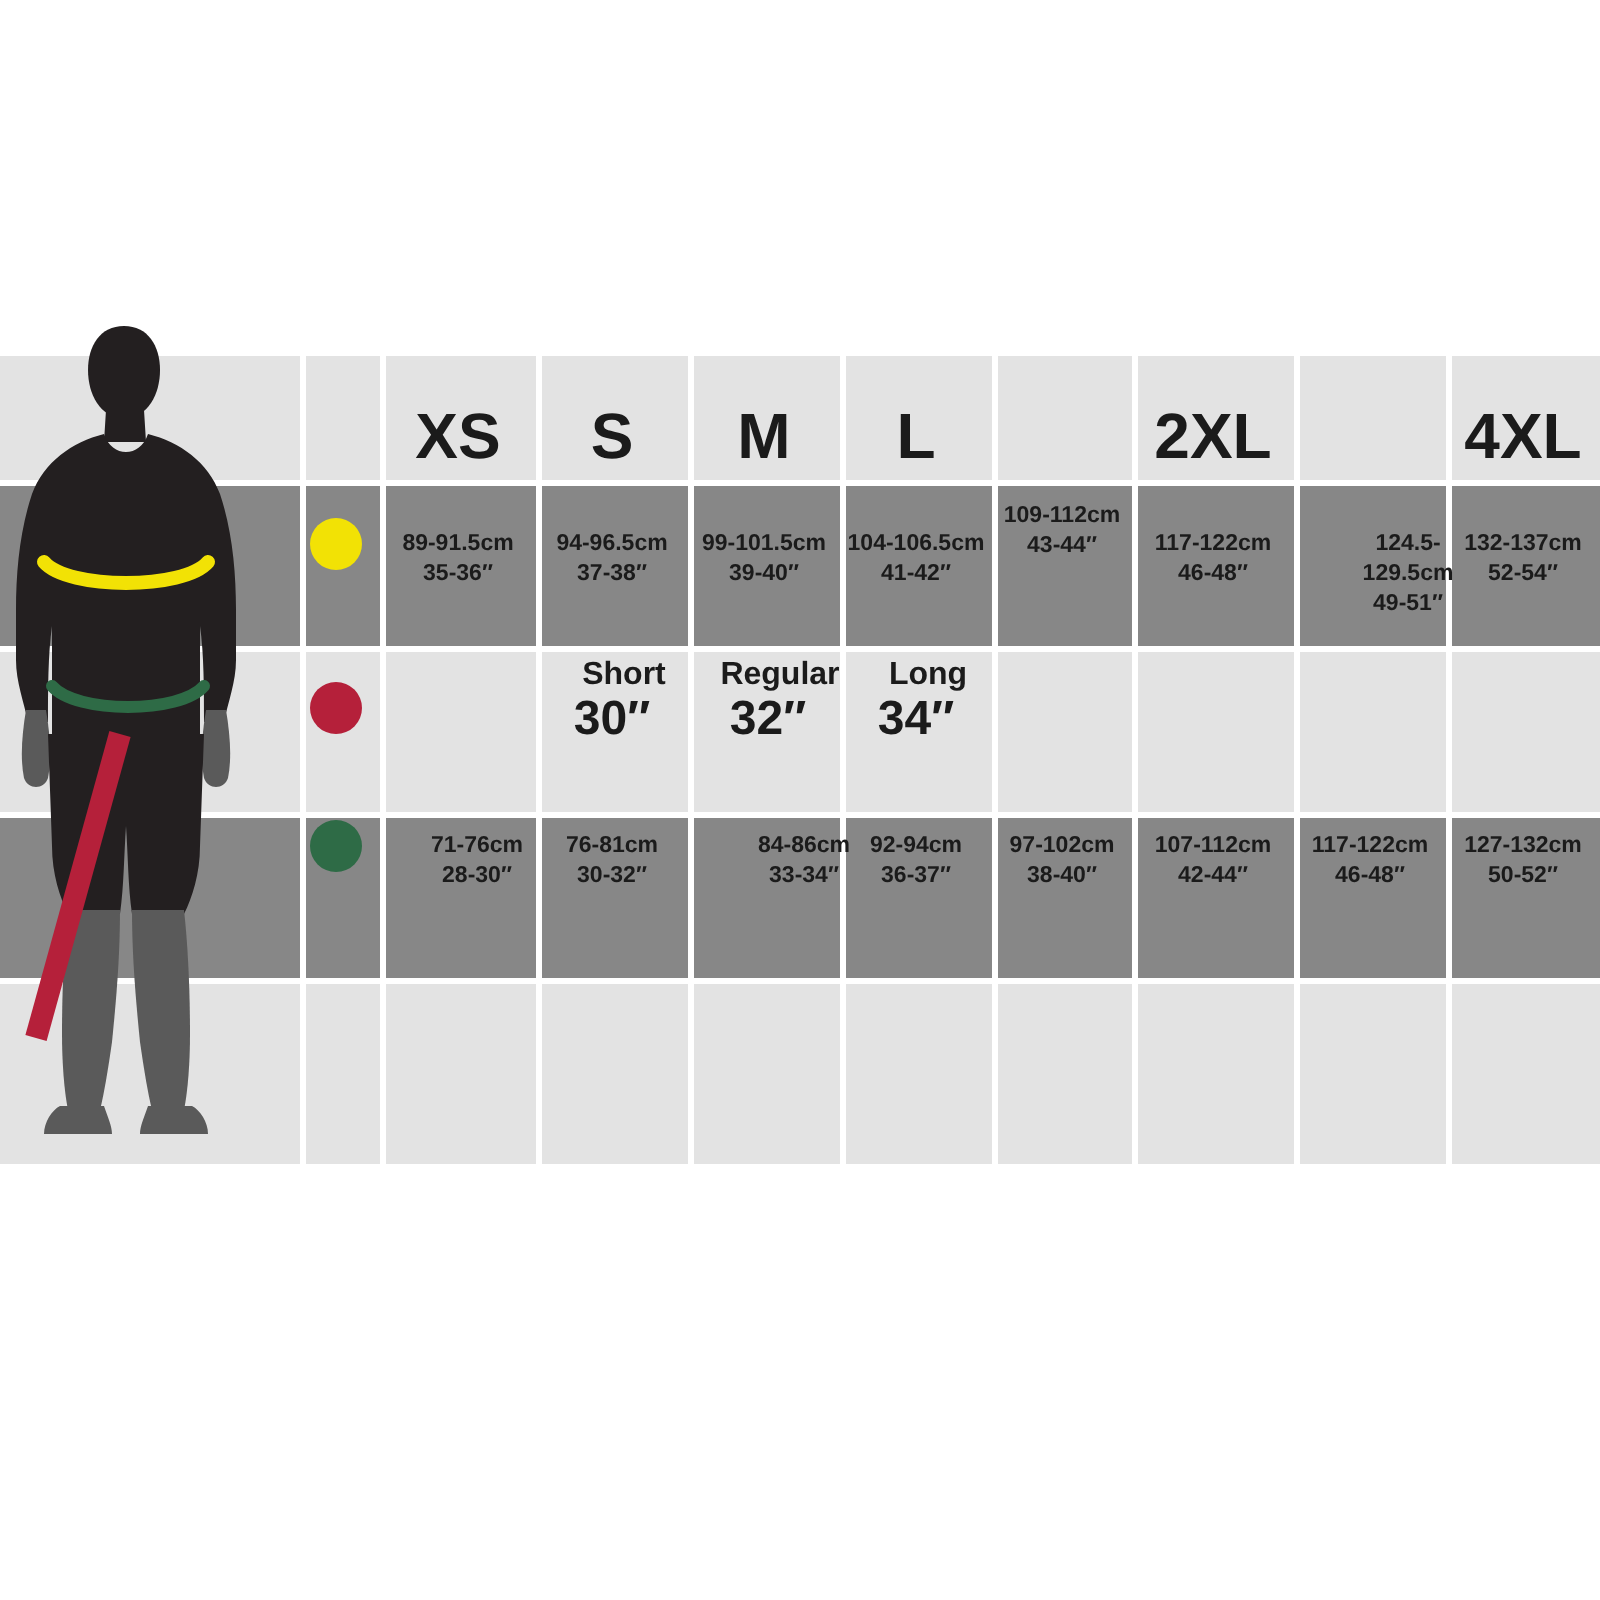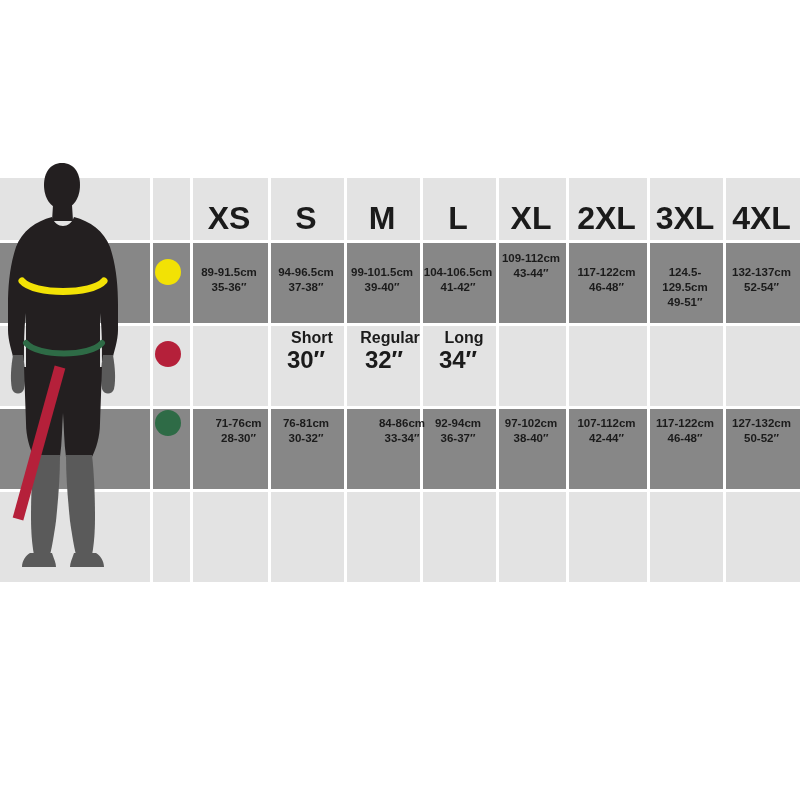--- a/index.html
+++ b/index.html
@@ -135,23 +135,21 @@
     <div class="vline" style="left:496px;"></div>
     <div class="vline" style="left:566px;"></div>
     <div class="vline" style="left:647px;"></div>
     <div class="vline" style="left:723px;"></div>
   </div>
 
   <div class="size-head" style="left:190px; width:78px;">XS</div>
   <div class="size-head" style="left:268px; width:76px;">S</div>
   <div class="size-head" style="left:344px; width:76px;">M</div>
   <div class="size-head" style="left:420px; width:76px;">L</div>
-  <div class="size-head" style="left:496px; width:70px;">XL</div>
   <div class="size-head" style="left:566px; width:81px;">2XL</div>
-  <div class="size-head" style="left:647px; width:76px;">3XL</div>
   <div class="size-head" style="left:723px; width:77px;">4XL</div>
 
   <div class="dot" style="left:155px; top:259px; background:#f2e205;"></div>
   <div class="dot" style="left:155px; top:341px; background:#b5203a;"></div>
   <div class="dot" style="left:155px; top:410px; background:#2e6b46;"></div>
 
   <div class="cell" style="left:190px; top:265px; width:78px;">
     <span class="l1">89-91.5cm</span>
     <span class="l2">35-36″</span>
   </div>
@@ -168,21 +166,21 @@
     <span class="l2">41-42″</span>
   </div>
   <div class="cell" style="left:496px; top:251px; width:70px;">
     <span class="l1">109-112cm</span>
     <span class="l2">43-44″</span>
   </div>
   <div class="cell" style="left:566px; top:265px; width:81px;">
     <span class="l1">117-122cm</span>
     <span class="l2">46-48″</span>
   </div>
-  <div class="cell" style="left:647px; top:265px; width:76px;">
+  <div class="cell" style="left:666px; top:265px; width:76px;">
     <span class="l1">124.5-129.5cm</span>
     <span class="l2">49-51″</span>
   </div>
   <div class="cell" style="left:723px; top:265px; width:77px;">
     <span class="l1">132-137cm</span>
     <span class="l2">52-54″</span>
   </div>
 
   <div class="cell inseam" style="left:268px; top:328px; width:76px;">
     <span class="l1">Short</span>

